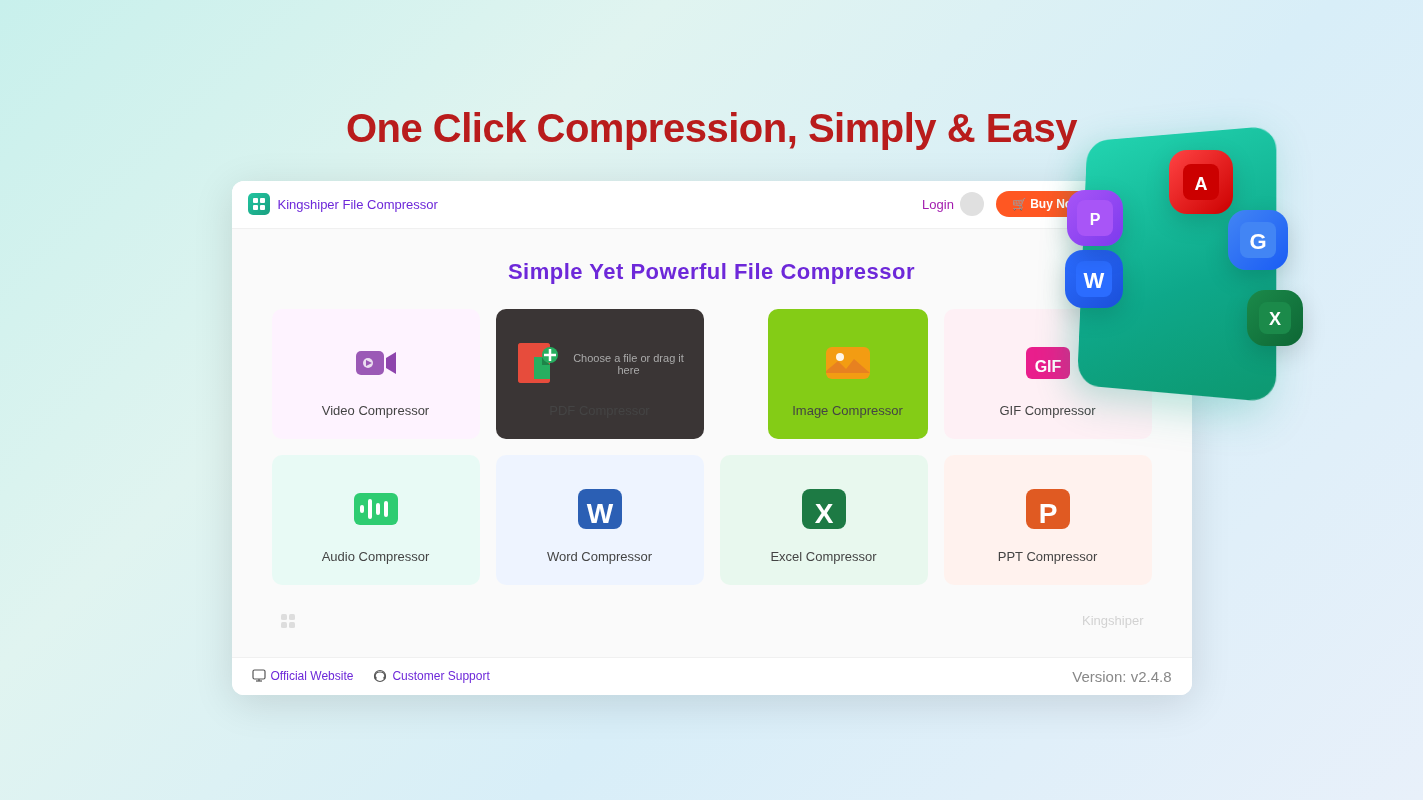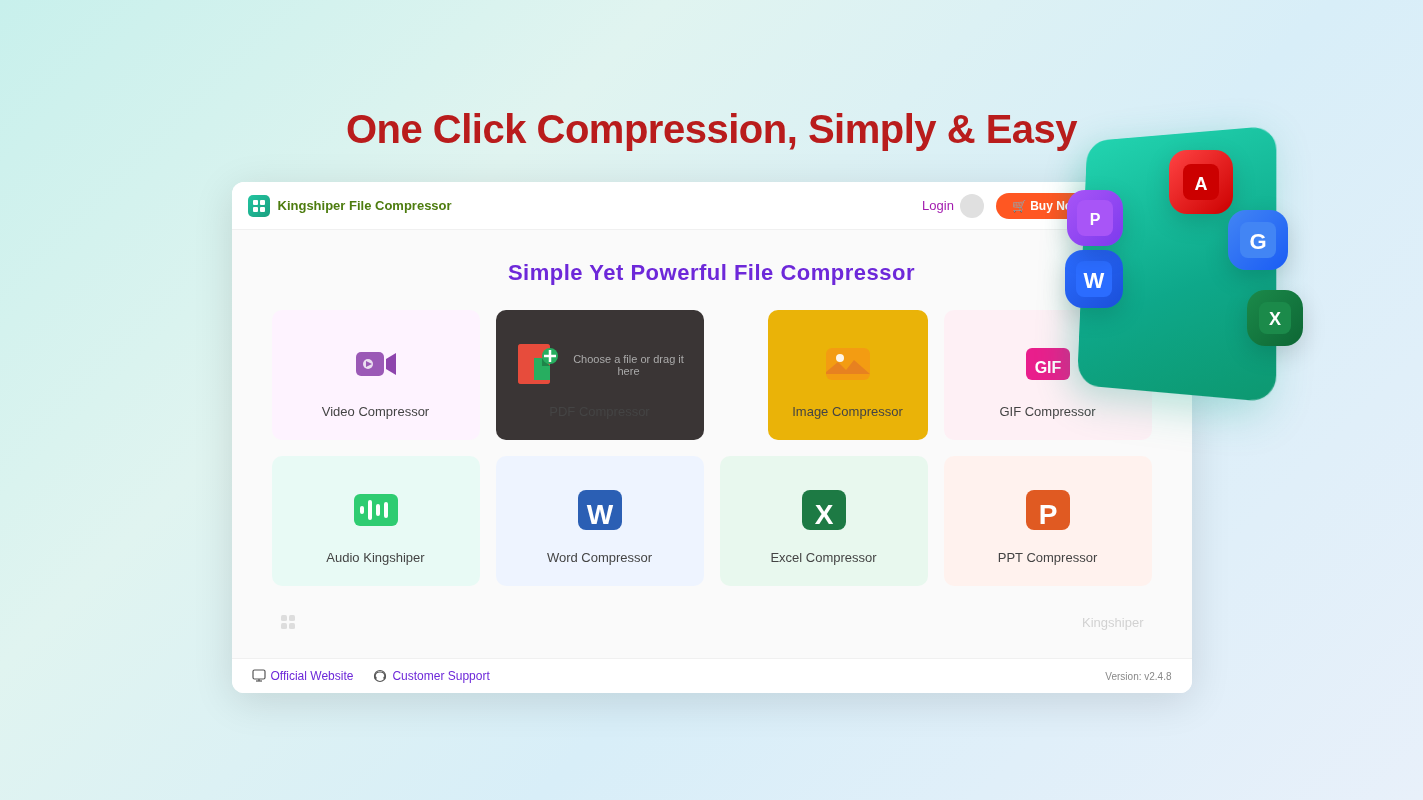--- a/index.html
+++ b/index.html
@@ -57,22 +57,22 @@
       align-items: center;
       justify-content: center;
       margin-right: 8px;
       color: white;
       font-size: 14px;
       font-weight: bold;
     }
 
     .title-bar-name {
       font-size: 13px;
-      color: #4d7c0f;
-      font-weight: 700;
+      color: #6d28d9;
+      font-weight: 400;
       flex: 1;
     }
 
     .title-bar-right {
       display: flex;
       align-items: center;
       gap: 12px;
     }
 
     .login-btn {
@@ -156,21 +156,21 @@
       align-items: center;
       gap: 12px;
       cursor: pointer;
       border: 2px solid transparent;
       transition: all 0.2s;
       min-height: 130px;
     }
 
     .tool-card.video-bg { background: #fef3ff; }
     .tool-card.pdf-bg { background: #3a3535; }
-    .tool-card.image-bg { background: #eab308; margin-left: 48px; }
+    .tool-card.image-bg { background: #84cc16; margin-left: 48px; }
     .tool-card.gif-bg { background: #fef0f5; }
     .tool-card.audio-bg { background: #e8faf5; }
     .tool-card.word-bg { background: #eef4ff; }
     .tool-card.excel-bg { background: #e8f8ee; }
     .tool-card.ppt-bg { background: #fff2ee; }
 
     .tool-icon {
       width: 56px;
       height: 56px;
       display: flex;
@@ -240,21 +240,21 @@
     .footer-link {
       color: #6d28d9;
       cursor: pointer;
       display: flex;
       align-items: center;
       gap: 5px;
     }
 
     .footer-version {
       color: #888;
-      font-size: 10px;
+      font-size: 15px;
       margin-left: 12px;
     }
 
     
     .decoration {
       position: absolute;
       right: 130px;
       top: 130px;
       width: 220px;
       height: 350px;
@@ -455,21 +455,21 @@
       <div class="tool-card audio-bg">
         <div class="tool-icon">
           <svg viewBox="0 0 52 52" fill="none">
             <rect x="4" y="10" width="44" height="32" rx="6" fill="#2ecc71"></rect>
             <rect x="10" y="22" width="4" height="8" rx="2" fill="white"></rect>
             <rect x="18" y="16" width="4" height="20" rx="2" fill="white"></rect>
             <rect x="26" y="20" width="4" height="12" rx="2" fill="white"></rect>
             <rect x="34" y="18" width="4" height="16" rx="2" fill="white"></rect>
           </svg>
         </div>
-        <span class="tool-label">Audio Kingshiper</span>
+        <span class="tool-label">Audio Compressor</span>
       </div>
 
       <div class="tool-card word-bg">
         <div class="tool-icon">
           <svg viewBox="0 0 52 52" fill="none">
             <rect x="4" y="6" width="44" height="40" rx="8" fill="#2b5fb4"></rect>
             <text x="50%" y="62%" fill="white" font-size="28" font-weight="900" text-anchor="middle" dominant-baseline="middle" font-family="Arial">W</text>
           </svg>
         </div>
         <span class="tool-label">Word Compressor</span>

